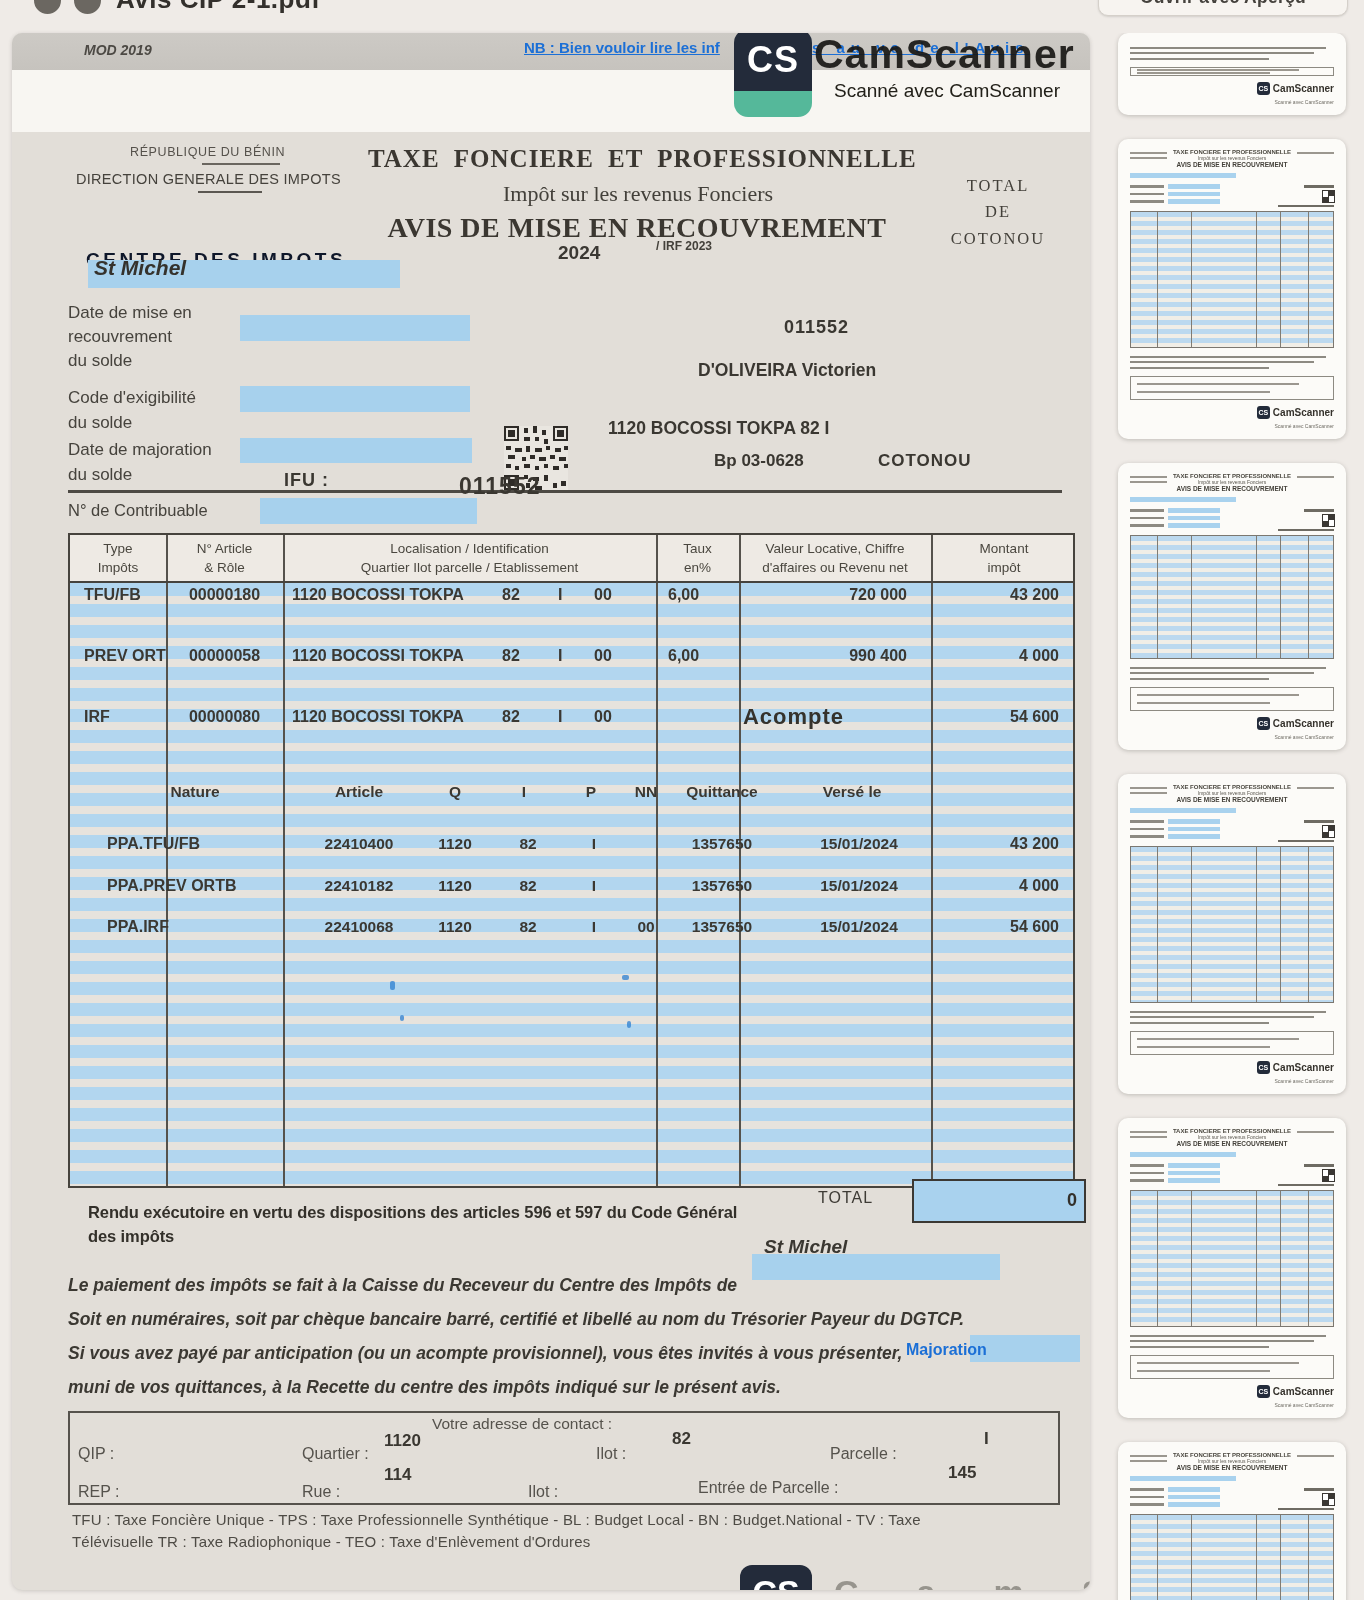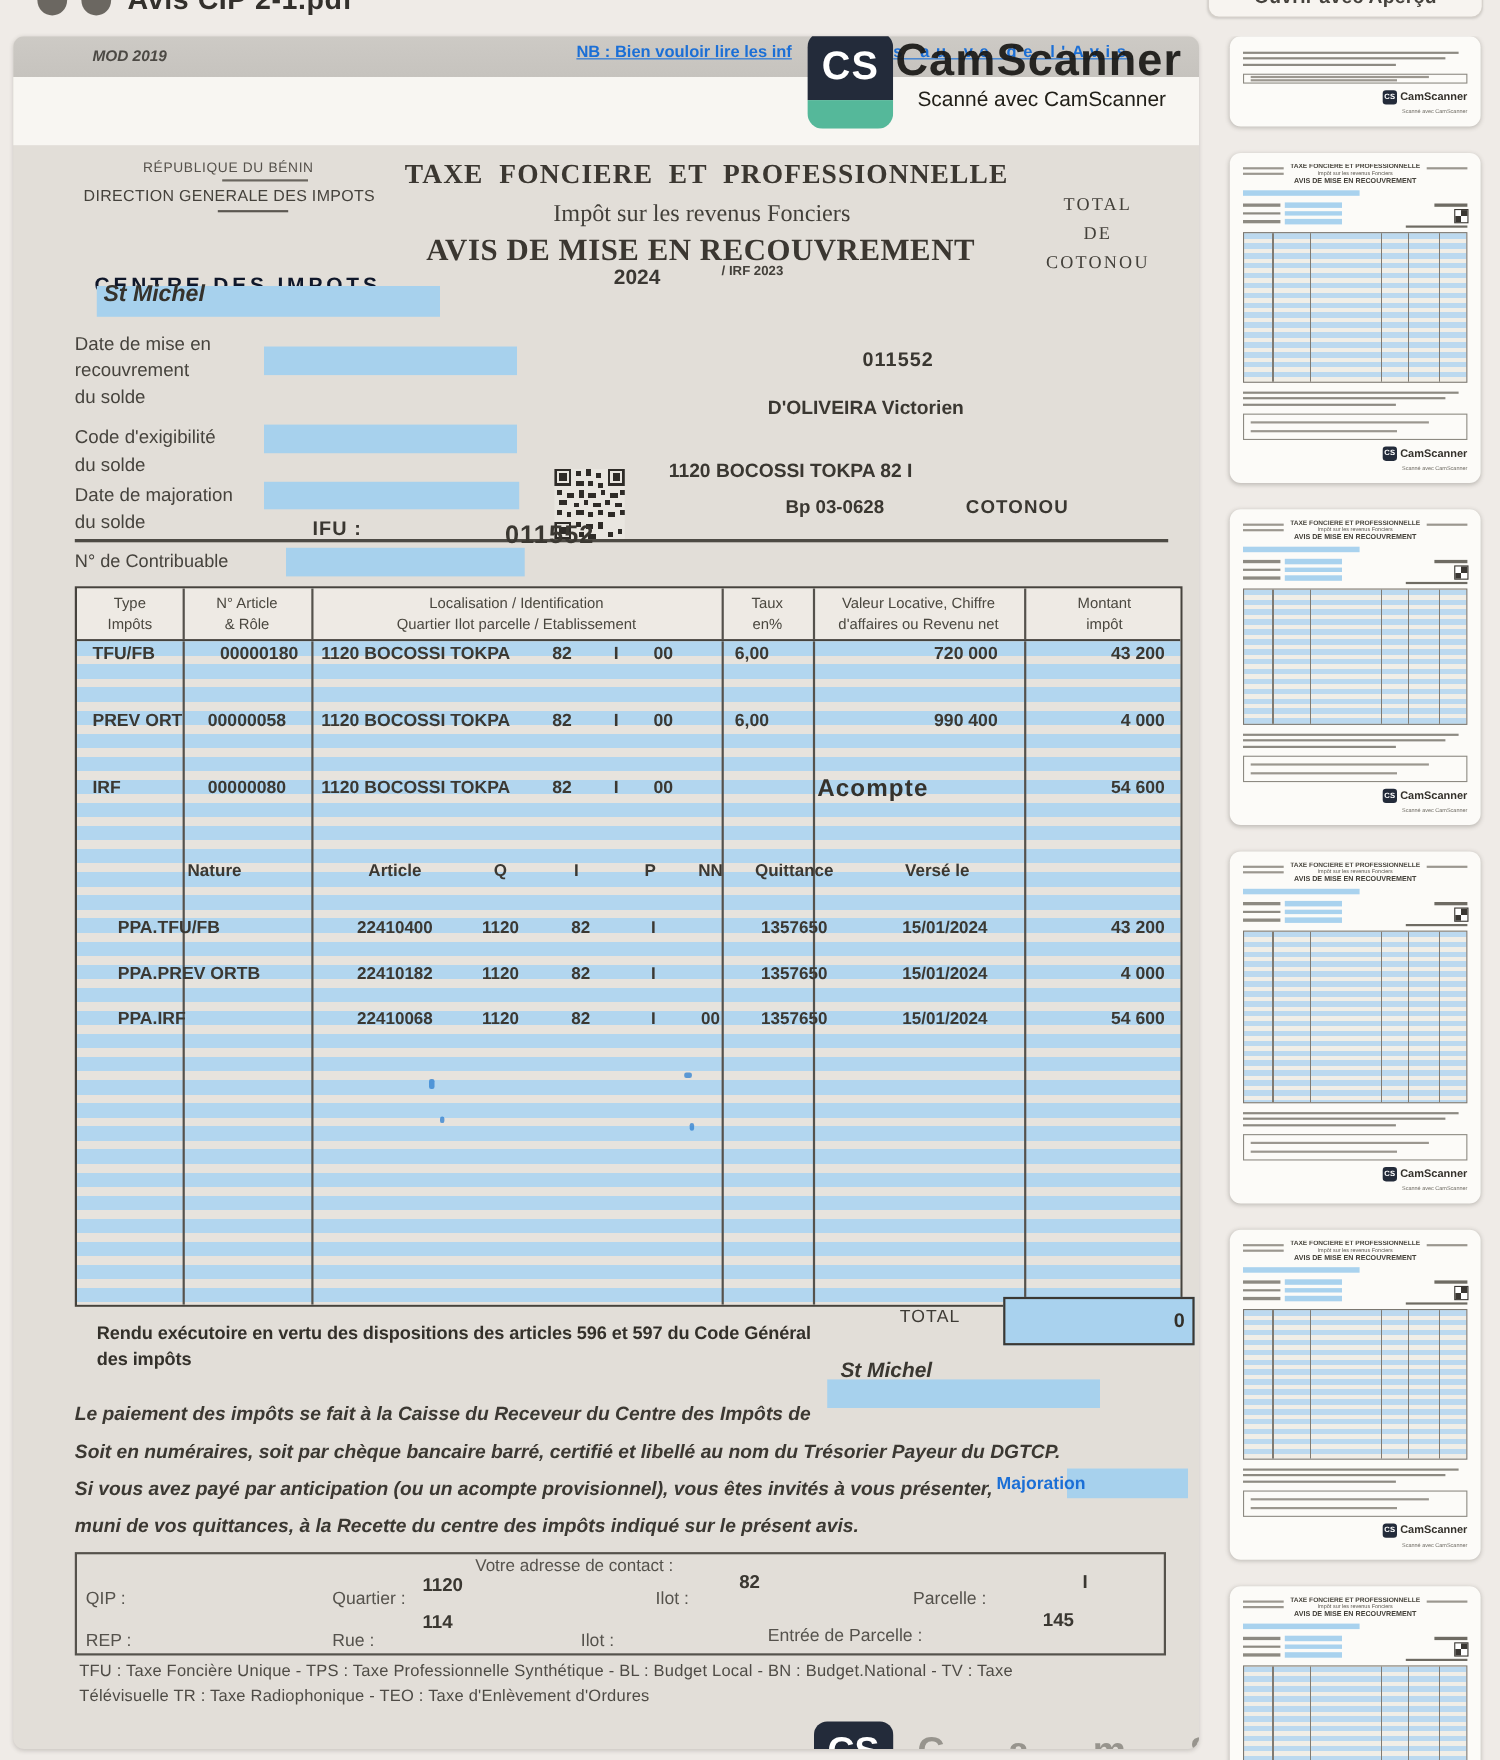--- a/index.html
+++ b/index.html
@@ -272,21 +272,21 @@
       </div>
       <div class="tbody">
         <div class="vline" style="left:96px"></div>
           <div class="vline" style="left:213px"></div>
         <div class="vline" style="left:586px"></div>
           <div class="vline" style="left:669px"></div>
           <div class="vline" style="left:861px"></div>
 
         <div class="trow" style="top:3px">
           <span class="tc" style="left:14px">TFU/FB</span>
-          <span class="tc" style="left:96px;width:139px;text-align:center">00000180</span>
+          <span class="tc" style="left:96px;width:117px;text-align:center">00000180</span>
           <span class="tc" style="left:222px">1120 BOCOSSI TOKPA</span>
           <span class="tc" style="left:432px">82</span>
           <span class="tc" style="left:488px">I</span>
           <span class="tc" style="left:524px">00</span>
           <span class="tc" style="left:598px">6,00</span>
           <span class="tc" style="left:669px;width:168px;text-align:right">720 000</span>
           <span class="tc" style="left:861px;width:128px;text-align:right">43 200</span>
         </div>
         <div class="trow" style="top:64px">
           <span class="tc" style="left:14px">PREV ORT</span>

